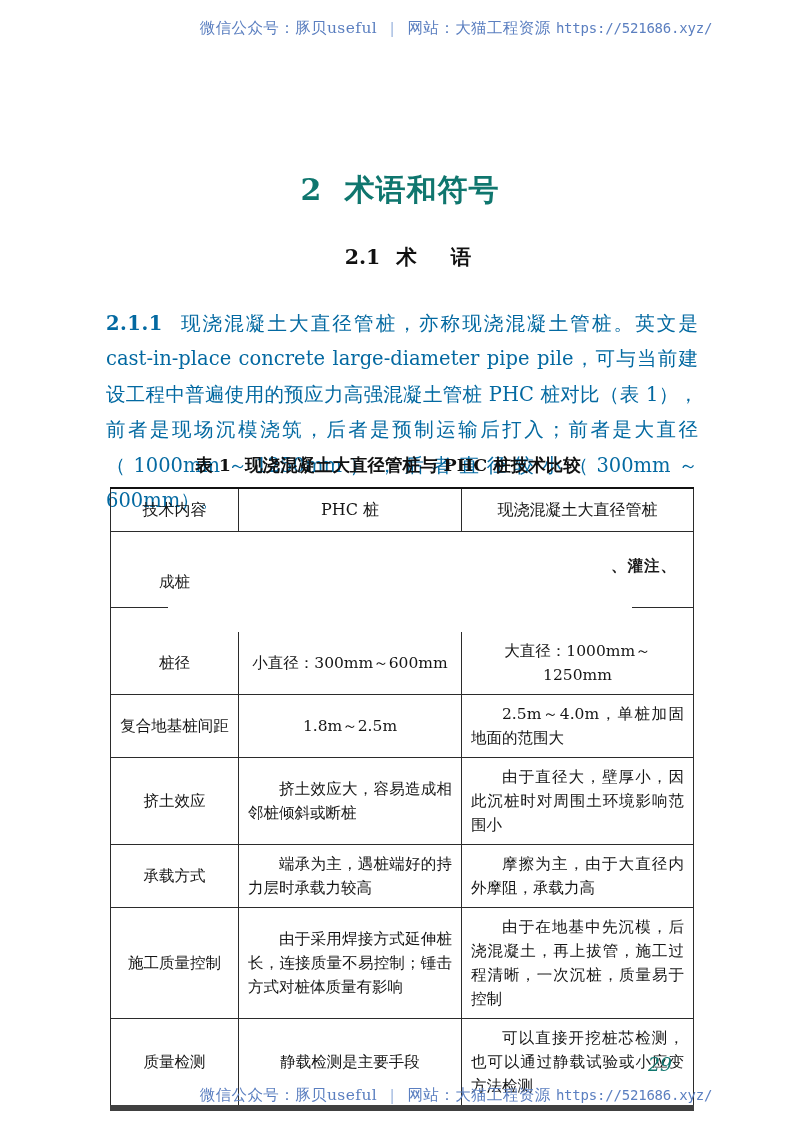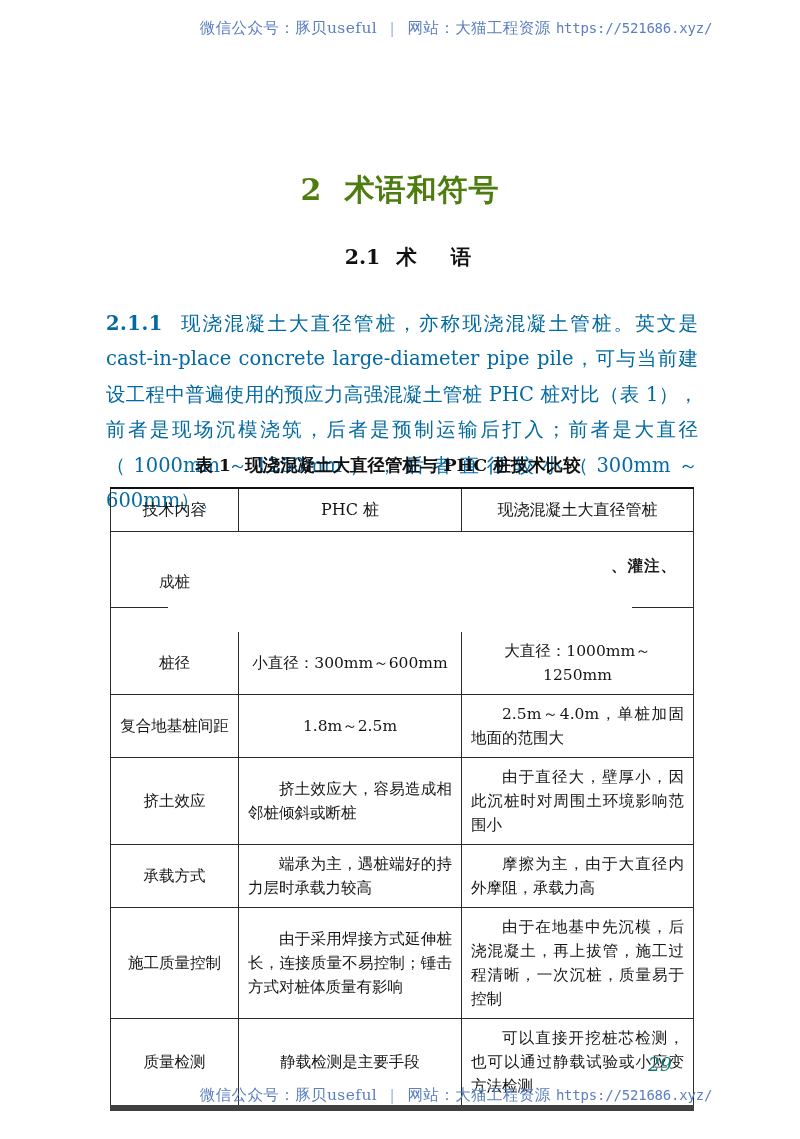--- a/index.html
+++ b/index.html
@@ -50,21 +50,21 @@
   
   .chapter-title {
     position: absolute;
     top: 170px;
     left: 0;
     width: 800px;
     text-align: center;
     font-size: 30px;
     font-weight: bold;
     letter-spacing: 1px;
-    color: #4d7c0f;
+    color: #0f766e;
   }
   .chapter-title .num {
     margin-right: 22px;
     font-family: "DejaVu Serif", "Liberation Serif", serif;
   }
   .section-title {
     position: absolute;
     top: 243px;
     left: 8px;
     width: 800px;

